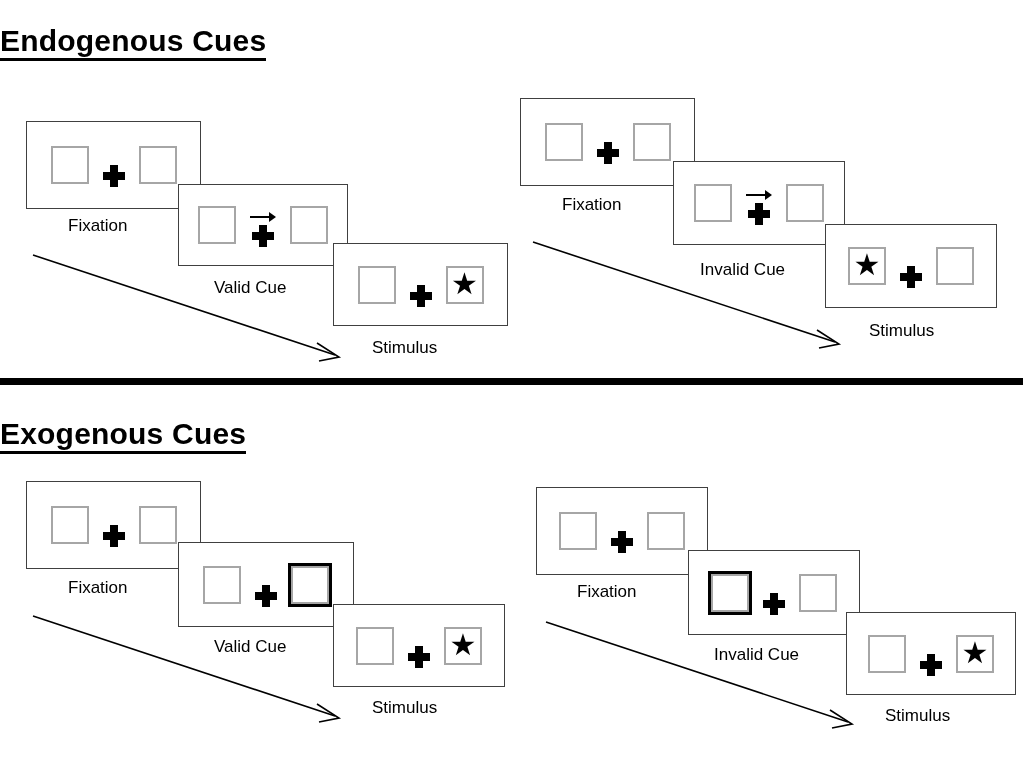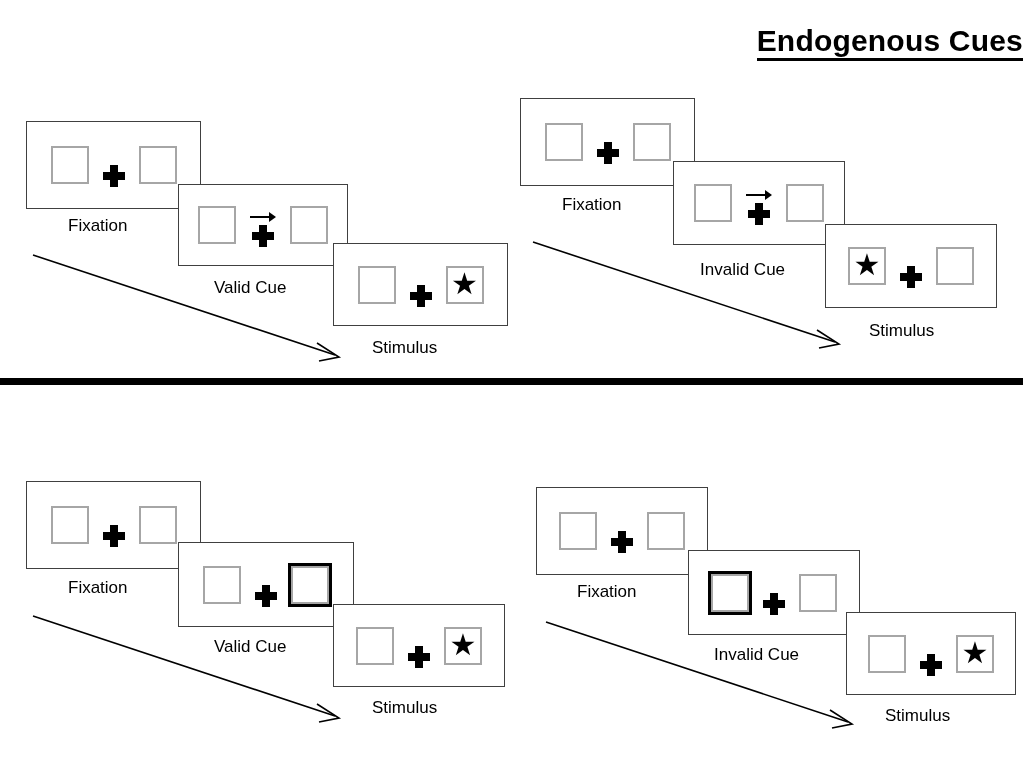--- a/index.html
+++ b/index.html
@@ -11,21 +11,21 @@
     overflow:hidden;
     position:relative;
   }
   .section{position:absolute;left:0;width:1023px;}
   #section-endogenous{top:0;height:385px;}
   #section-exogenous{top:392px;height:375px;}
 
   .section-title{
     position:absolute;
     width:1023px;
-    text-align:right;
+    text-align:left;
     font-size:30px;
     font-weight:bold;
     letter-spacing:.2px;
   }
   .section-title span{
     border-bottom:3px solid #000;
     padding-bottom:1px;
   }
 
   .divider{
@@ -261,20 +261,23 @@
     <line x1="8" y1="10" x2="310" y2="110" stroke="#000" stroke-width="1.6"></line>
     <polyline points="292,98 314,112 294,116" fill="none" stroke="#000" stroke-width="1.6"></polyline>
   </svg>
 
 </div>
 
 <div class="divider"></div>
 
 <div class="section" id="section-exogenous">
 
+  <div class="section-title" style="top:25px;">
+    <span>Exogenous Cues</span>
+  </div>
 
   <div class="panel" style="left:26px;top:89px;width:175px;height:88px;">
     <div class="panel-row">
       <div class="sqwrap">
           <div class="sq"></div>
         </div>
       <div class="cuecol">
         <div class="spacer-arrow"></div>
         <div class="plus"></div>
       </div>

